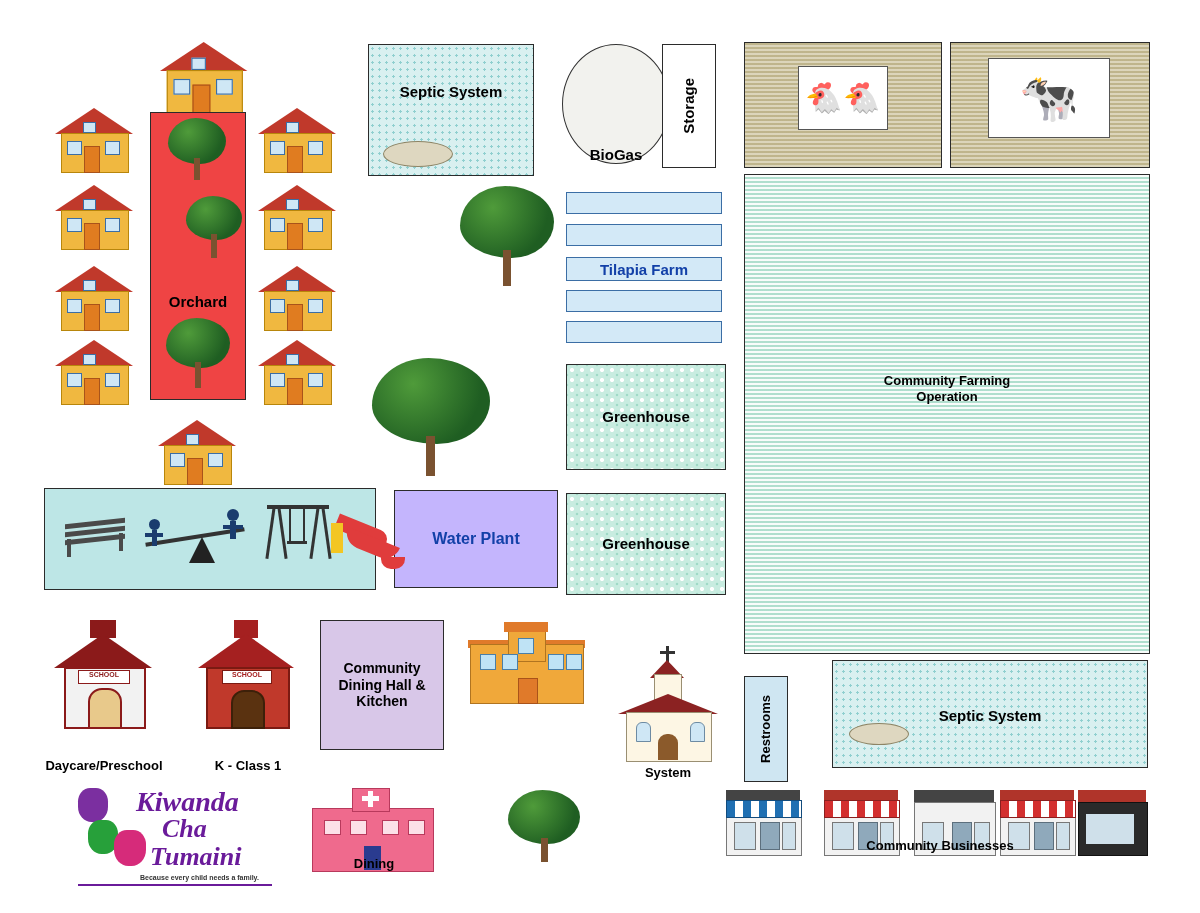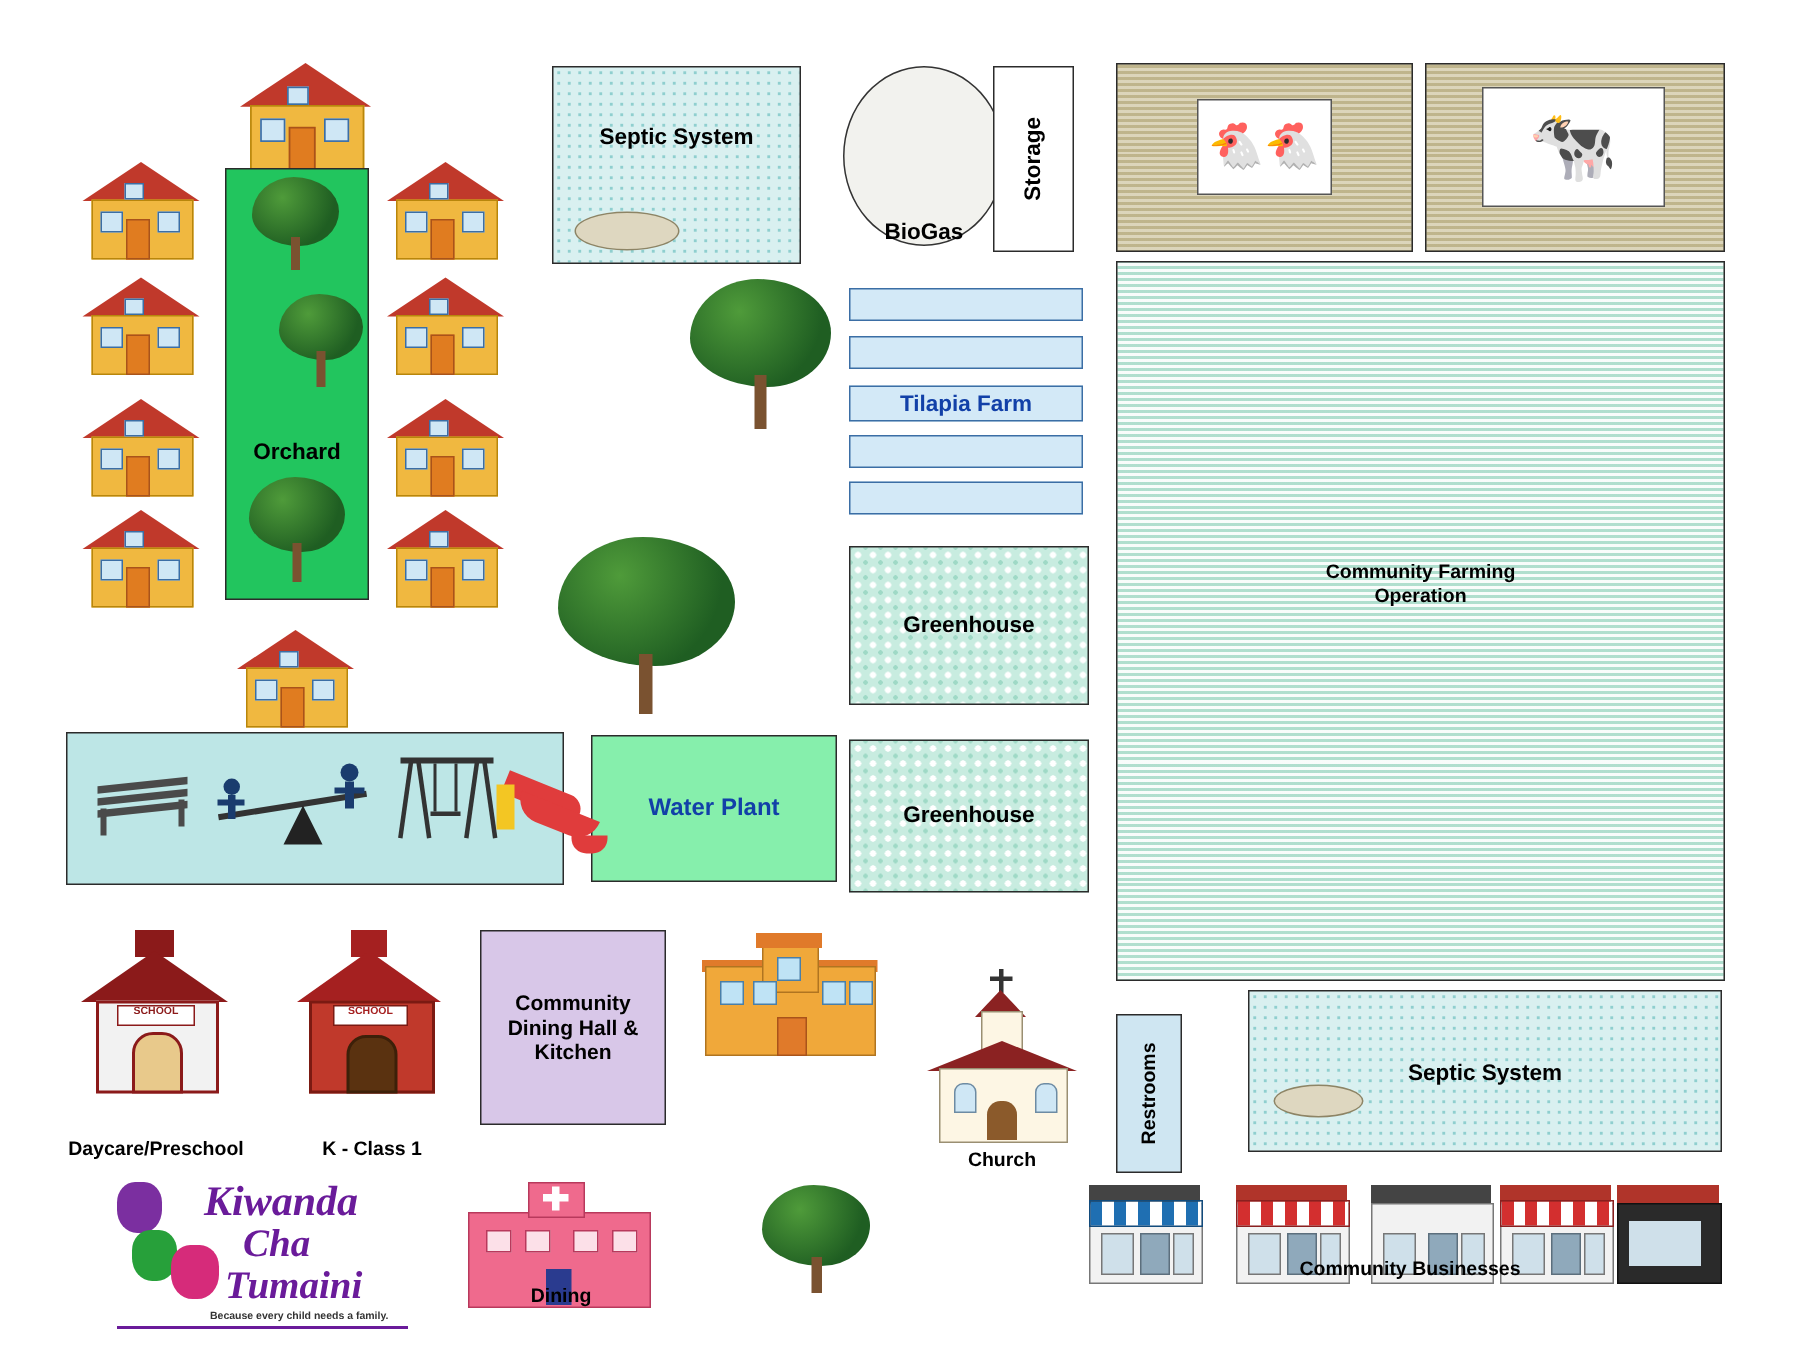--- a/index.html
+++ b/index.html
@@ -148,38 +148,38 @@
     background-position: 0 0, 5px 5px;
     border: 1px solid #2b2b2b;
   }
   .farmop {
     background-color: #cfeee2;
     background-image: repeating-linear-gradient(
       0deg, rgba(255,255,255,0.85) 0 2px, rgba(150,210,190,0.55) 2px 4px);
     border: 1px solid #2b2b2b;
   }
   .waterplant {
-    background: #86efac;
+    background: #c4b5fd;
     border: 1px solid #2b2b2b;
   }
   .waterplant .t { color: #1240a8; font-size: 16px; }
   .playground {
     background: #bde6e6;
     border: 1px solid #2b2b2b;
   }
   .dining {
     background: #d8c7e8;
     border: 1px solid #2b2b2b;
   }
   .restrooms {
     background: #cfe6f2;
     border: 1px solid #2b2b2b;
   }
   .orchard-box {
-    background: #22c55e;
+    background: #ef4444;
     border: 1px solid #2b2b2b;
   }
   .caption {
     position: absolute;
     font-weight: bold;
     font-size: 13px;
     color: #000;
     text-align: center;
     line-height: 1.25;
   }
@@ -681,21 +681,21 @@
     <div class="cross-v"></div>
       <div class="cross-h"></div>
     <div class="spire"></div>
       <div class="tower"></div>
     <div class="roof"></div>
       <div class="body"></div>
     <div class="w" style="left:28px;"></div>
     <div class="w" style="left:82px;"></div>
     <div class="door"></div>
   </div>
-  <div class="caption" style="left:608px; top:765px; width:120px;">Church</div>
+  <div class="caption" style="left:608px; top:765px; width:120px;">System</div>
 
   <div class="bldg clinic" style="left:312px; top:788px; width:122px; height:84px;">
     <div class="body"></div>
       <div class="top"></div>
     <div class="plus-v"></div>
       <div class="plus-h"></div>
     <div class="w" style="left:12px; top:32px;"></div>
     <div class="w" style="left:38px; top:32px;"></div>
     <div class="w" style="left:70px; top:32px;"></div>
     <div class="w" style="left:96px; top:32px;"></div>

